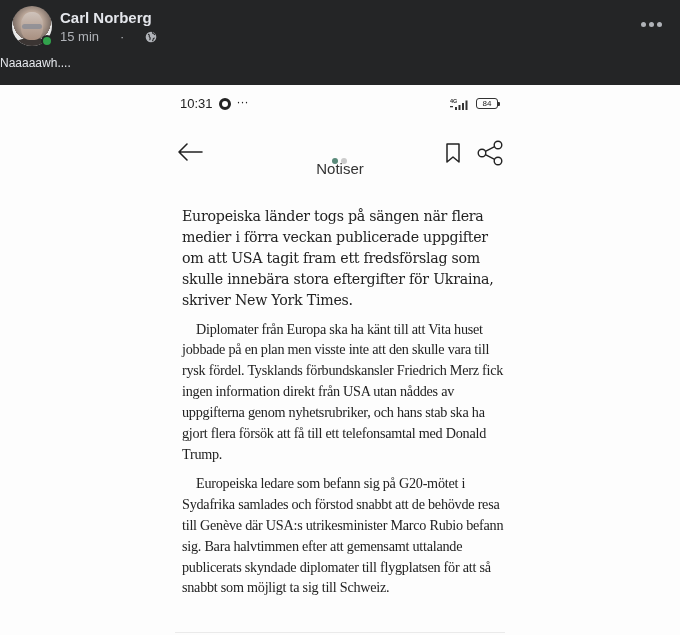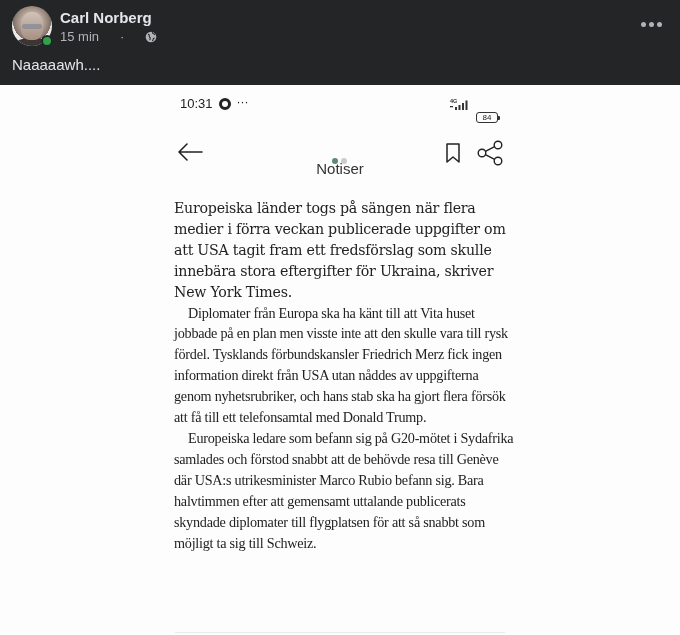--- a/index.html
+++ b/index.html
@@ -14,39 +14,39 @@
     .avatar .glasses { position: absolute; left: 10px; top: 18px; width: 20px; height: 5px; border-radius: 3px; background: #8a8c95; opacity: .8; }
     .avatar .shirt { position: absolute; left: 4px; top: 32px; width: 32px; height: 14px; background: #3b3533; border-radius: 40% 40% 0 0; }
     .online-dot { position: absolute; left: 41px; top: 35px; width: 12px; height: 12px; border-radius: 50%; background: #31a24c; border: 2px solid #242526; }
 
     .author { position: absolute; left: 60px; top: 9px; font-size: 15px; font-weight: bold; color: #e4e6eb; }
     .meta { position: absolute; left: 60px; top: 29px; font-size: 13px; color: #b0b3b8; display: flex; align-items: center; gap: 20px; }
     .meta .sep { margin: 0 1px; }
     .globe { width: 12px; height: 12px; display: inline-block; }
     .more-btn { position: absolute; left: 638px; top: 12px; width: 26px; height: 24px; display: flex; align-items: center; justify-content: center; gap: 3px; cursor: pointer; }
     .more-btn span { width: 5px; height: 5px; border-radius: 50%; background: #b0b3b8; }
-    .post-text { position: absolute; left: 12px; top: 56px; font-size: 15px; color: #e4e6eb; }
+    .post-text { position: absolute; left: 0; top: 56px; font-size: 12px; color: #e4e6eb; }
 
     .shot { position: absolute; left: 0; top: 85px; width: 680px; height: 550px; background: #fdfdfd; }
     .status { position: absolute; left: 180px; top: 96px; font-size: 13px; color: #222; display: flex; align-items: center; gap: 6px; }
     .status .ring { width: 12px; height: 12px; border-radius: 50%; border: 3px solid #222; }
     .status .dots { font-size: 12px; letter-spacing: 0; margin-top: -4px; }
     .signal { position: absolute; left: 449px; top: 97px; width: 24px; height: 14px; }
-    .battery { position: absolute; left: 476px; top: 98px; width: 22px; height: 11px; border: 1.2px solid #333; border-radius: 3px; font-size: 8px; line-height: 9px; text-align: center; color: #222; margin-top: 14px; }
+    .battery { position: absolute; left: 476px; top: 98px; width: 22px; height: 11px; border: 1.2px solid #333; border-radius: 3px; font-size: 8px; line-height: 9px; text-align: center; color: #222; }
     .battery::after { content: ""; position: absolute; right: -3px; top: 3px; width: 2px; height: 4px; background: #333; border-radius: 0 1px 1px 0; }
 
     .back-btn { position: absolute; left: 175px; top: 140px; width: 30px; height: 24px; cursor: pointer; }
     .nav-title { position: absolute; left: 290px; top: 137px; width: 100px; text-align: center; font-size: 15px; color: #333; margin-top: 23px; }
     .pager { position: absolute; left: 332px; top: 158px; display: flex; gap: 3px; }
     .pager span { width: 6px; height: 6px; border-radius: 50%; }
     .bookmark-btn { position: absolute; left: 444px; top: 142px; width: 18px; height: 22px; cursor: pointer; }
     .share-btn { position: absolute; left: 476px; top: 140px; width: 28px; height: 26px; cursor: pointer; }
 
     .article { position: absolute; left: 174px; top: 198px; width: 340px; font-family: "DejaVu Serif", "Liberation Serif", serif; font-size: 14.2px; line-height: 20.9px; color: #222; letter-spacing: -0.25px; }
-    .article p { margin: 0; }
+    .article p { margin: 8px; }
     .article p.indent { text-indent: 14px; font-family: Liberation Serif, serif; }
     .bottom-rule { position: absolute; left: 175px; top: 632px; width: 330px; height: 1px; background: #eaeaea; }
   </style>
 </head>
 <body>
 
 <div class="post-header">
   <div class="avatar">
     <div class="shirt"></div>
     <div class="face"></div>

